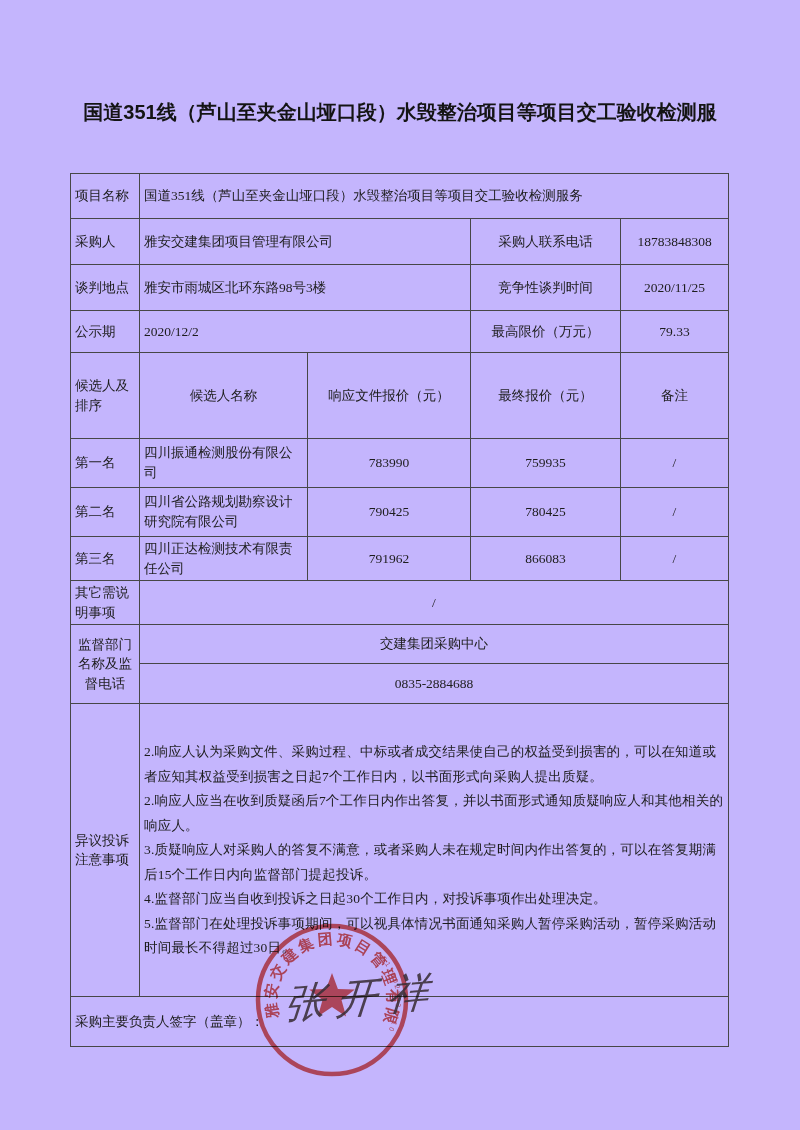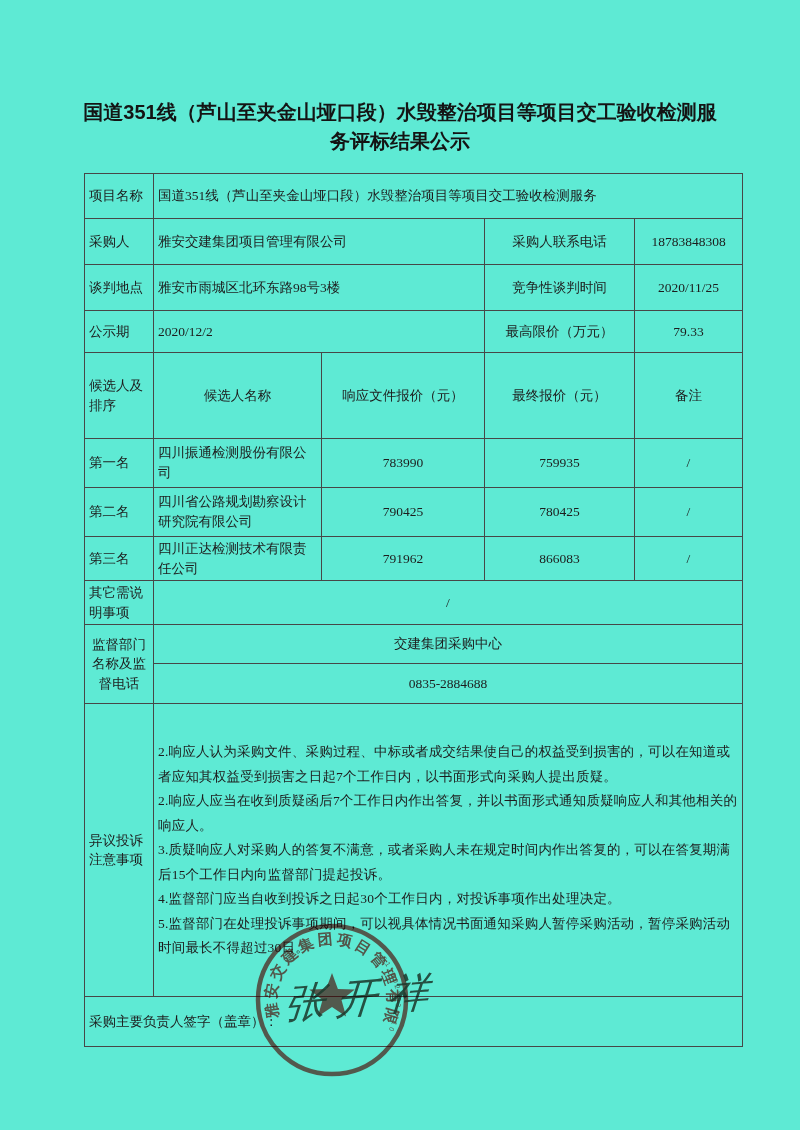--- a/index.html
+++ b/index.html
@@ -1,28 +1,28 @@
 <!DOCTYPE html>
 <html><head>
 <meta charset="utf-8">
 <style>
   * { margin:0; padding:0; box-sizing:border-box; }
   html,body { background:#ffffff; }
   .page {
     position:relative; width:800px; height:1130px; margin:0 auto;
-    background:#5eead4; overflow:hidden; color:#1c1c1c;
+    background:#c4b5fd; overflow:hidden; color:#1c1c1c;
     font-family:"Liberation Serif","DejaVu Serif",serif;
   }
   .doc-title {
     position:absolute; left:40px; top:98px; width:720px;
     text-align:center; font-family:"Liberation Sans","DejaVu Sans",sans-serif;
     font-weight:bold; font-size:20px; line-height:29px; color:#141414;
   }
   table.main {
-    position:absolute; left:84px; top:173px; width:658px;
+    position:absolute; left:70px; top:173px; width:658px;
     border-collapse:collapse; table-layout:fixed;
     font-size:13.5px; color:#1d1d1d;
   }
   table.main td { border:1px solid #474747; vertical-align:middle; padding:2px 4px; line-height:1.45; overflow:hidden; }
   td.lbl  { text-align:left;  padding-left:4px; }
   td.lblc { text-align:center; padding:2px 2px; }
   td.val  { text-align:left;  padding-left:7px; }
   td.ctr  { text-align:center; }
   td.hdr  { text-align:center; }
   td.longtext { padding:10px 10px 10px 9px; }
@@ -44,21 +44,20 @@
     white-space:nowrap;
   }
 </style>
 </head>
 <body>
 
 <div class="page">
 
   <div class="doc-title">
     <div>国道351线（芦山至夹金山垭口段）水毁整治项目等项目交工验收检测服</div>
-    <div>务评标结果公示</div>
   </div>
 
   <table class="main">
     <colgroup>
       <col style="width:69px">
         <col style="width:168px">
         <col style="width:163px">
       <col style="width:150px">
         <col style="width:108px">
     </colgroup>

